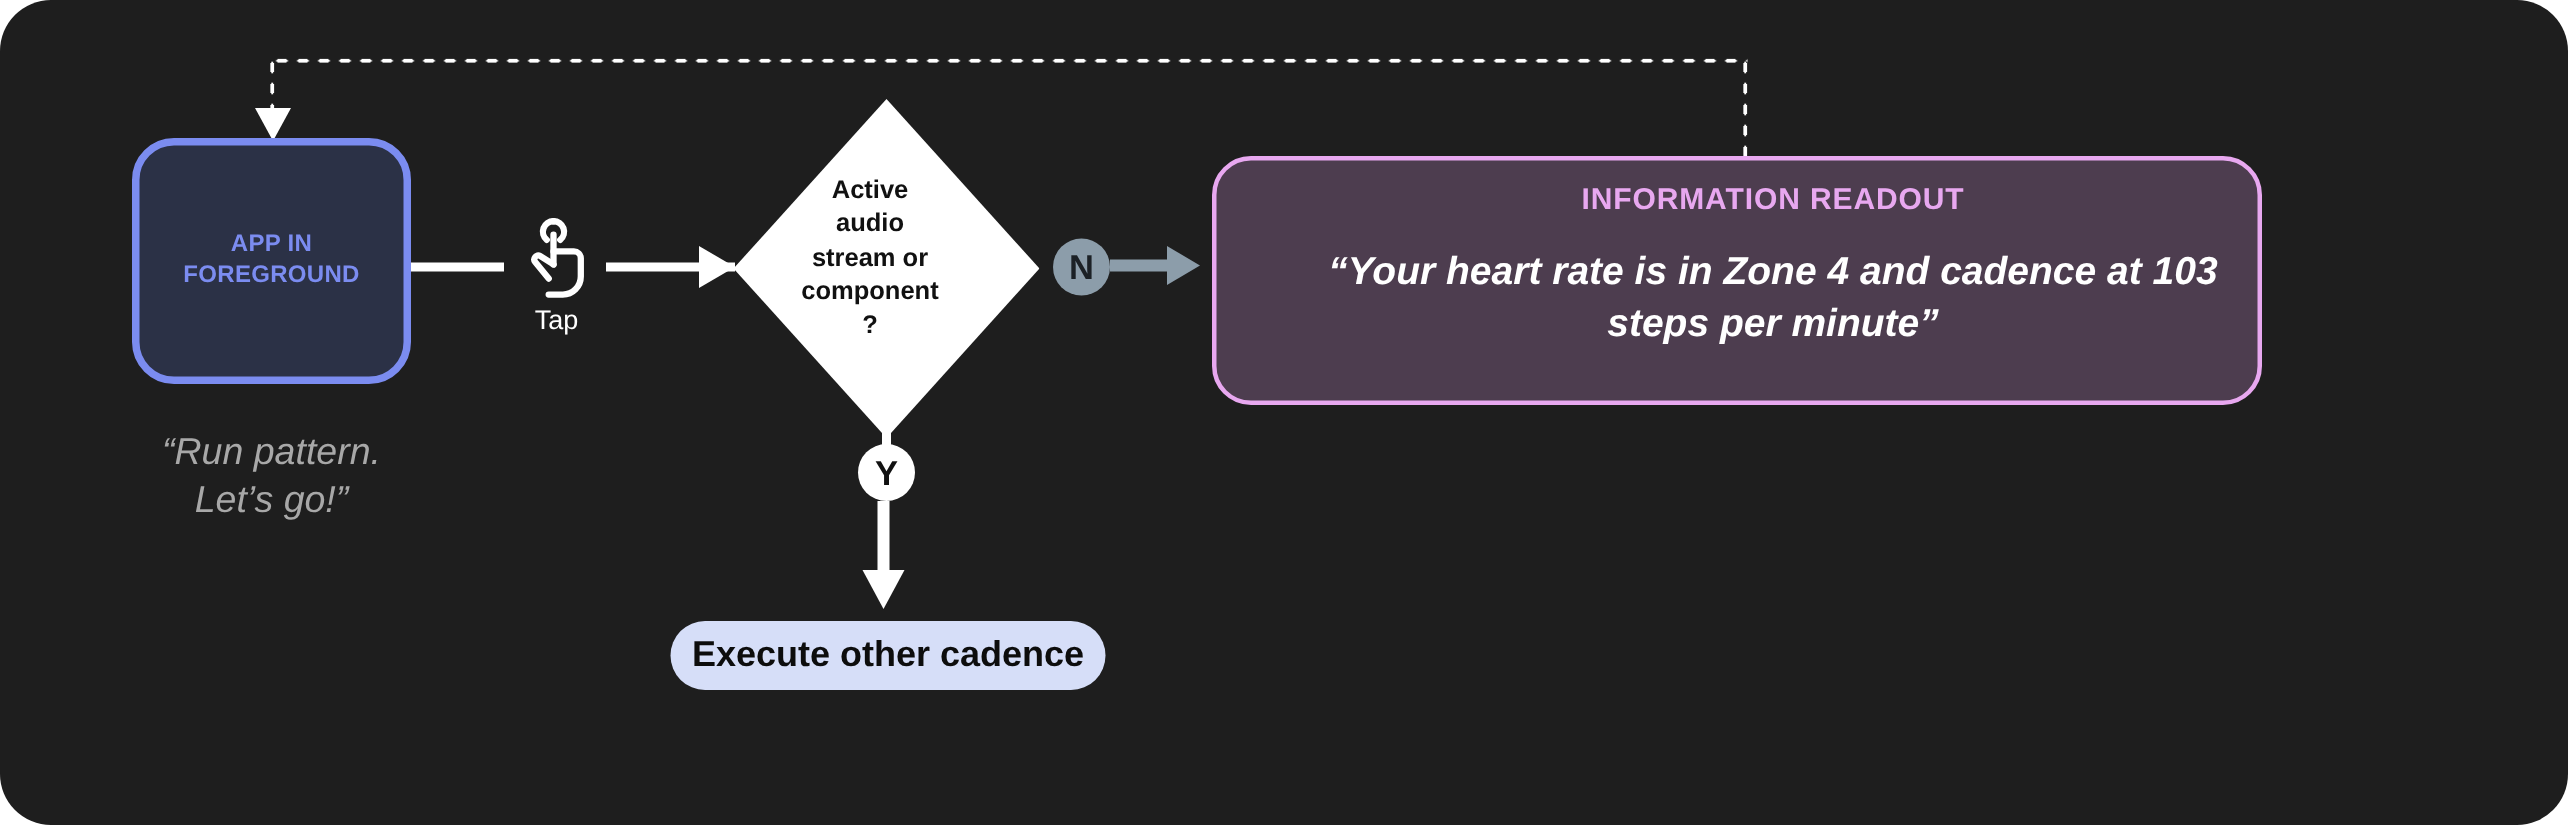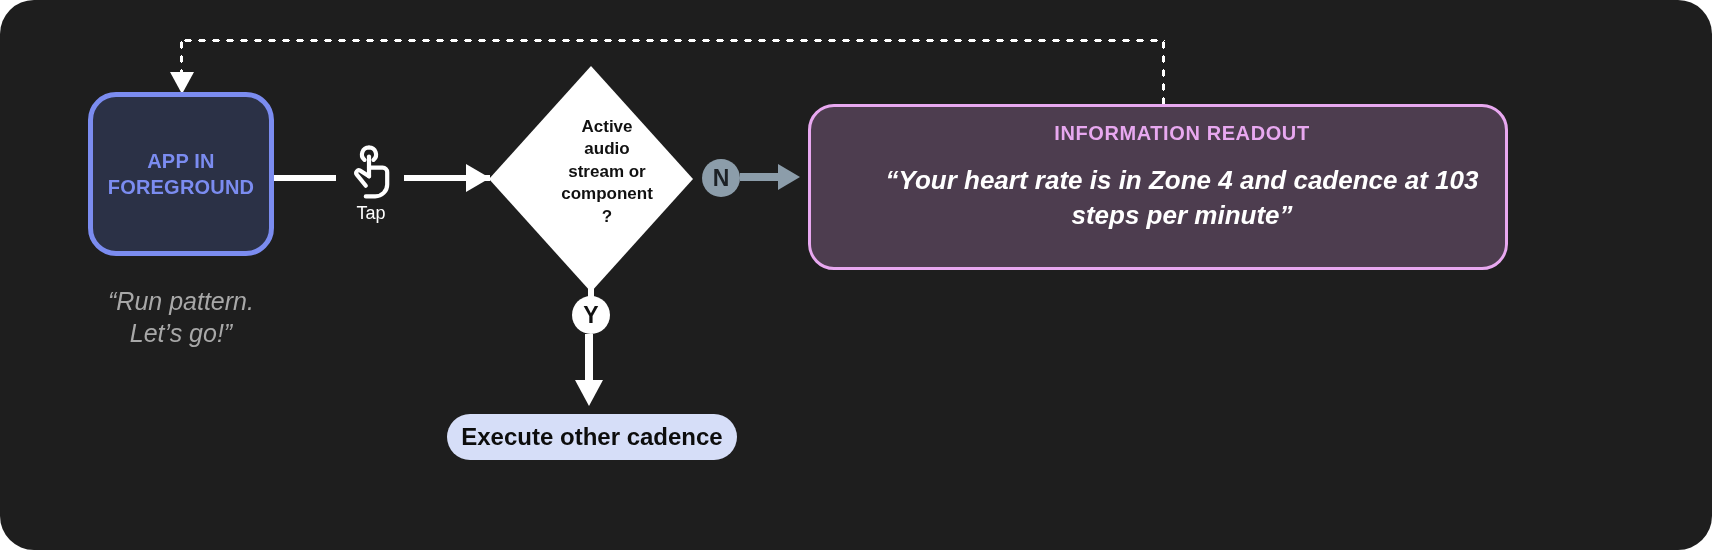--- a/index.html
+++ b/index.html
@@ -33,21 +33,21 @@
     box-sizing: border-box;
     background: #2b3146;
     border: 5px solid #7b8cf0;
     border-radius: 28px;
     display: flex;
     align-items: center;
     justify-content: center;
   }
   .app-node-label {
     color: #7b8cf0;
-    font-size: 20px;
+    font-size: 16px;
     font-weight: bold;
     line-height: 1.3;
     text-align: center;
     letter-spacing: 0.2px;
     white-space: pre-line;
   }
 
   .app-caption {
     position: absolute;
     left: 62px; top: 286px;
@@ -107,21 +107,21 @@
     width: 204px; height: 226px;
   }
   .diamond-shape {
     position: absolute;
     inset: 0;
     background: #ffffff;
     clip-path: polygon(50% 0%, 100% 50%, 50% 100%, 0% 50%);
   }
   .diamond-text {
     position: absolute;
-    left: 36px; top: 50px;
+    left: 9px; top: 50px;
     width: 164px;
     text-align: center;
     color: #111111;
     font-size: 17px;
     font-weight: bold;
     line-height: 1.32;
     white-space: pre-line;
   }
 
   

